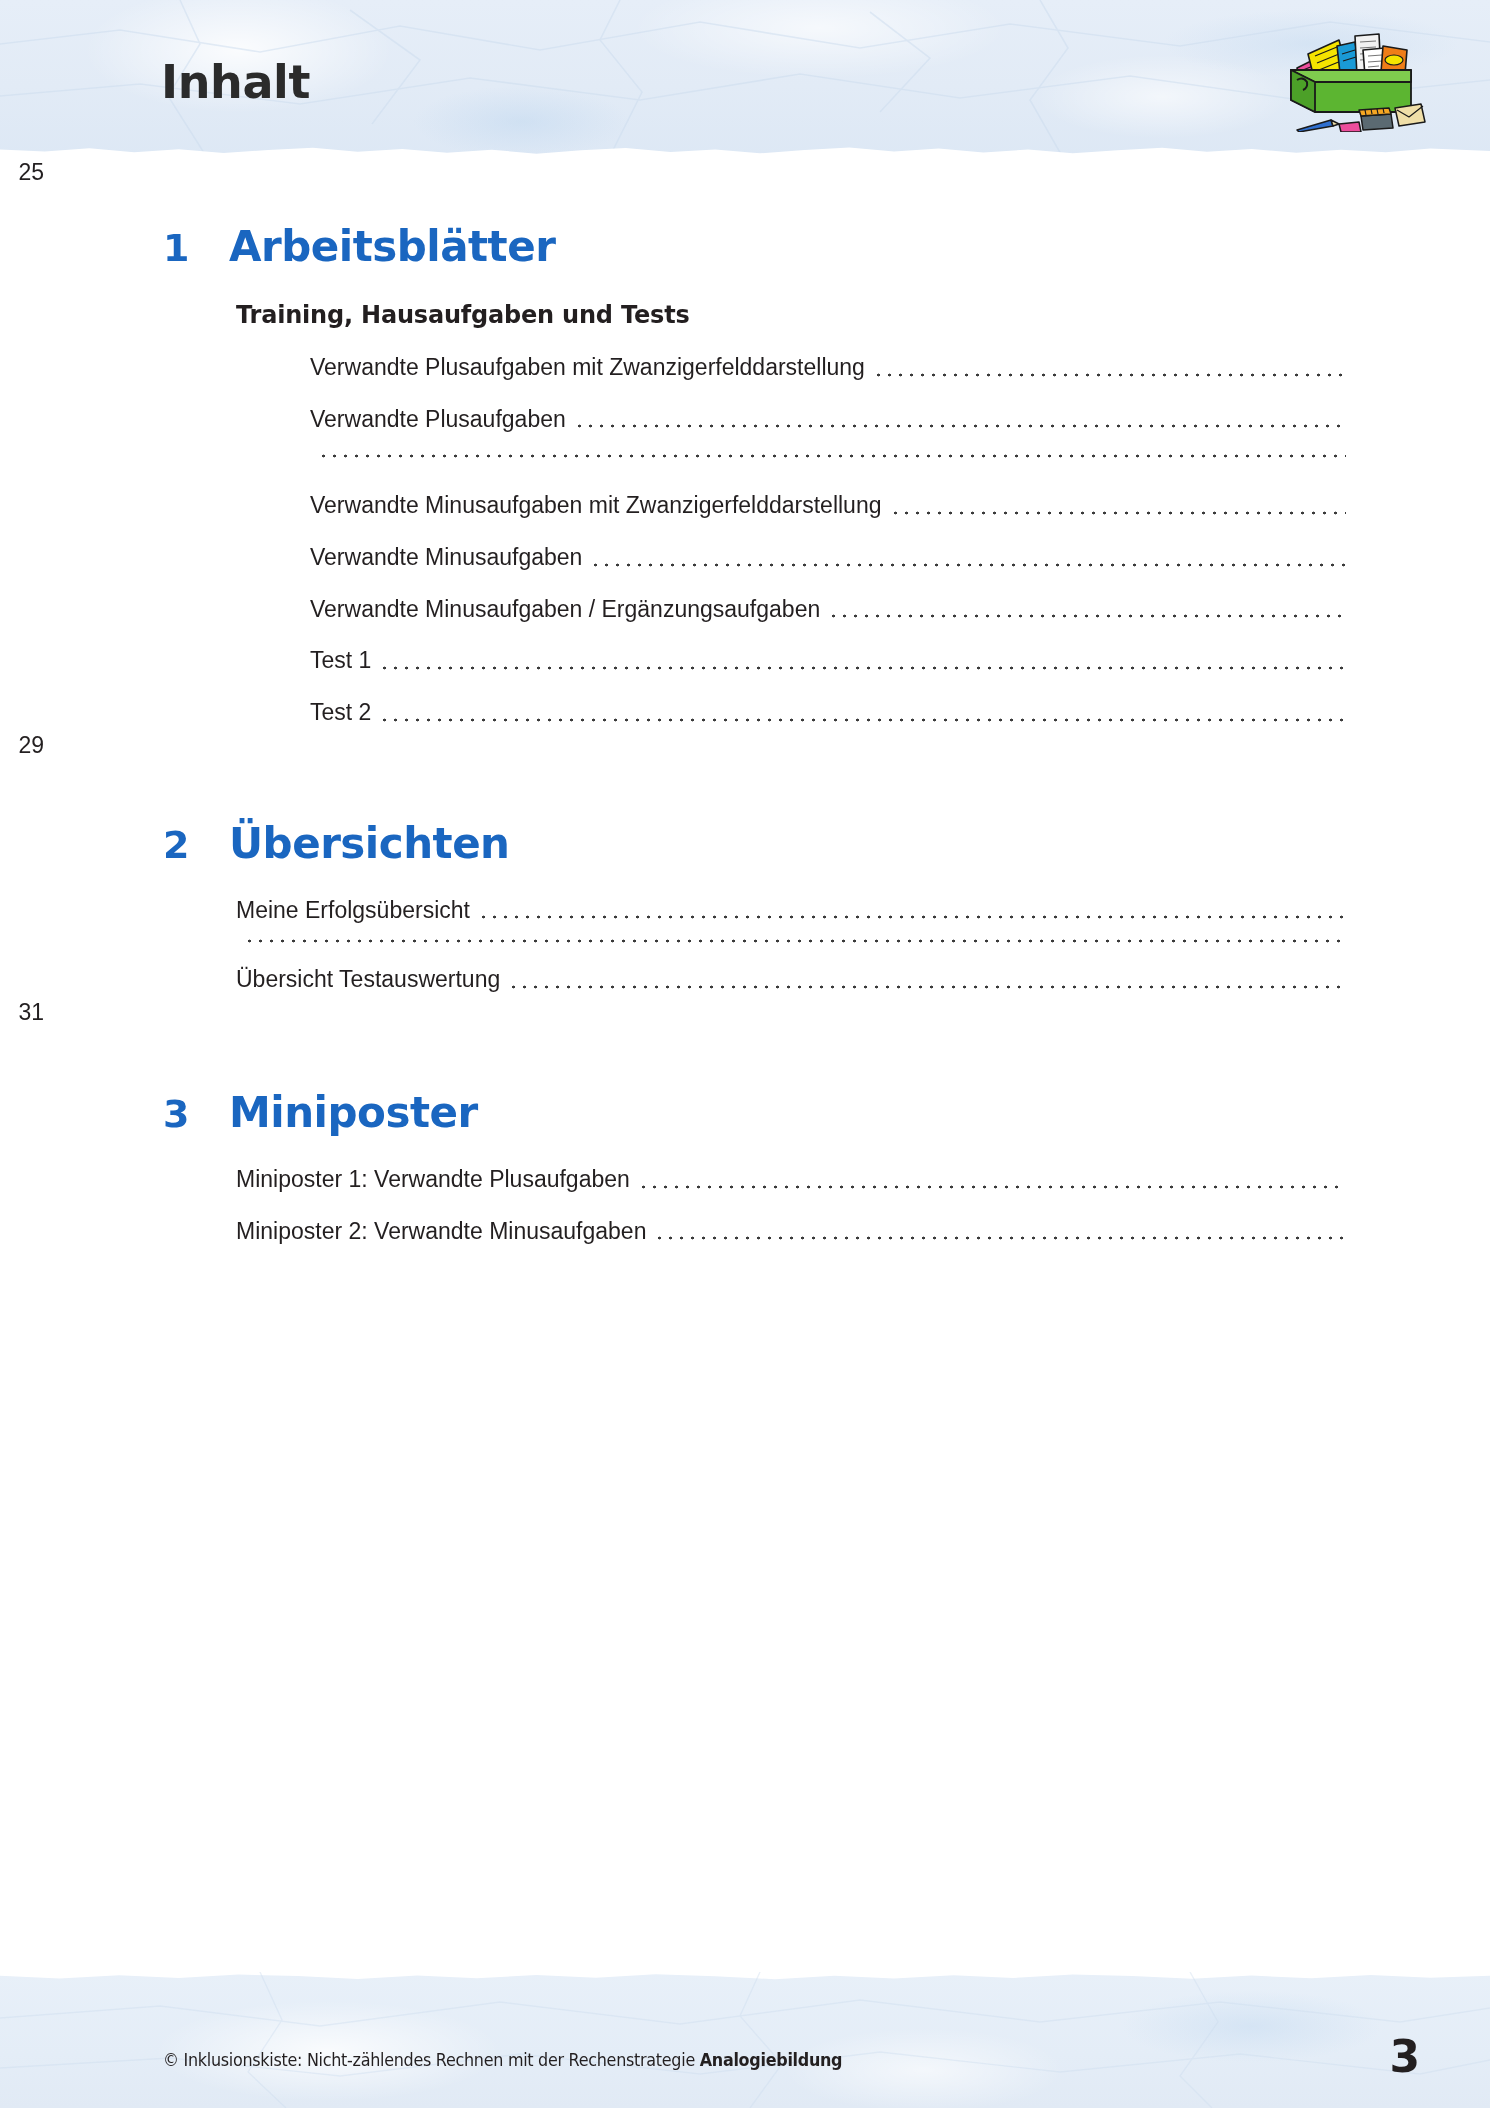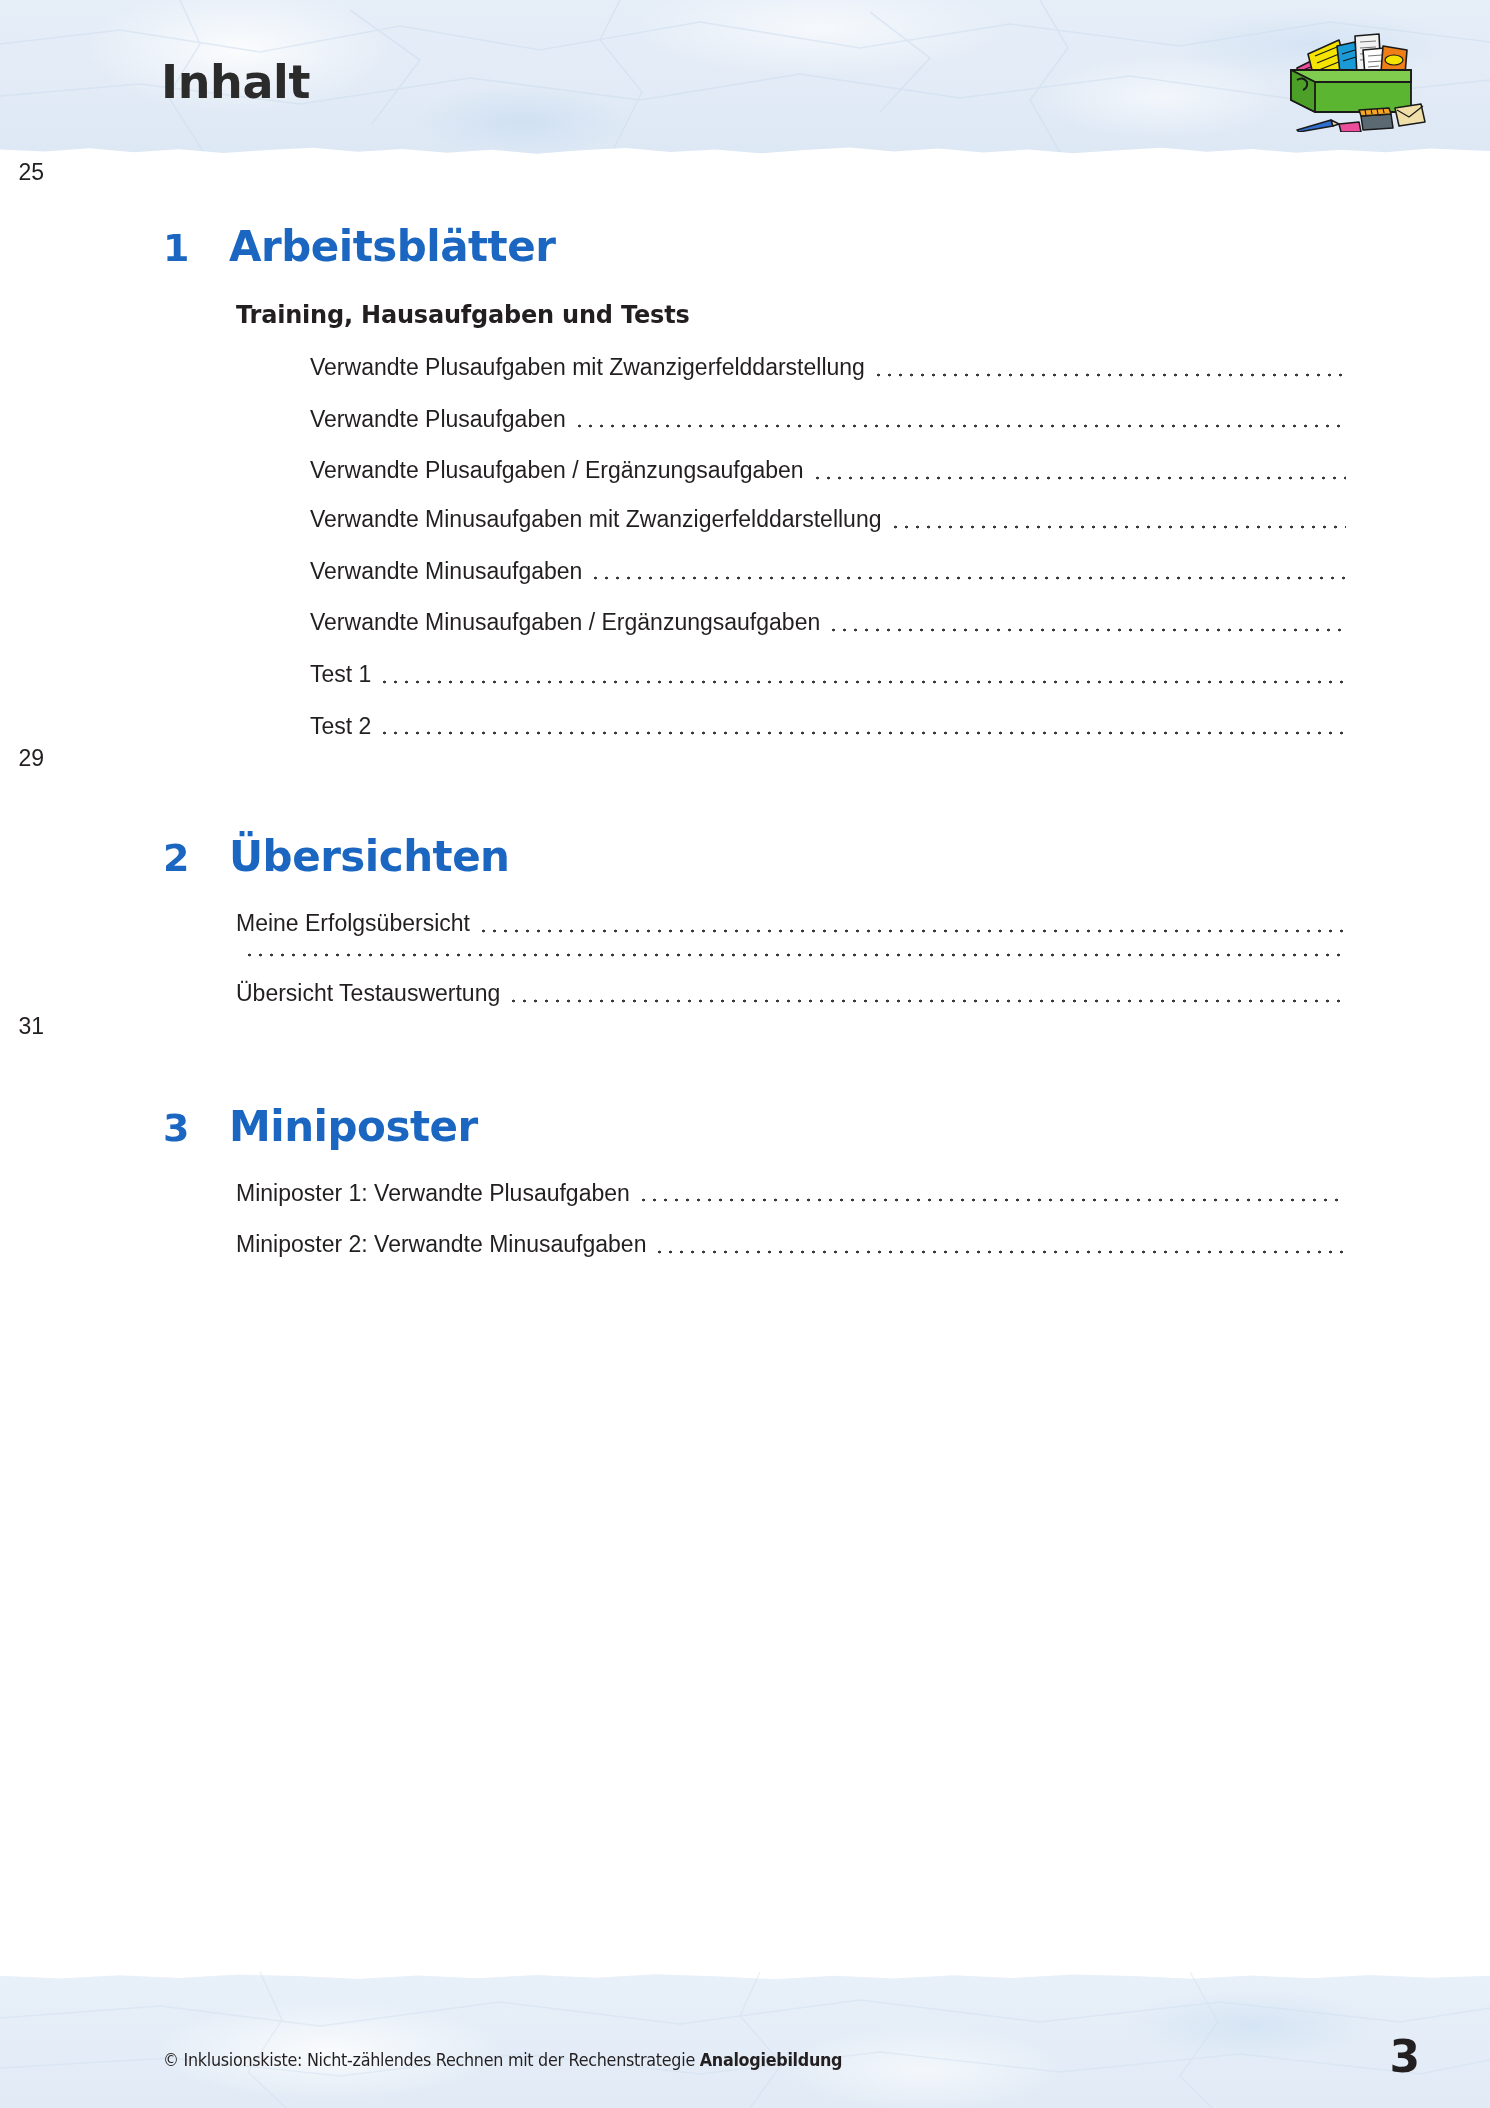--- a/index.html
+++ b/index.html
@@ -291,25 +291,24 @@
           <span class="label">Verwandte Plusaufgaben mit Zwanzigerfelddarstellung</span>
           <span class="leader"></span>
           <span class="page">4</span>
         </li>
         <li class="toc-row indent-deep" style="margin-top:19px;">
           <span class="label">Verwandte Plusaufgaben</span>
           <span class="leader"></span>
           <span class="page">10</span>
         </li>
         <li class="toc-row indent-deep" style="margin-top:19px;">
-          <span class="label">Verwandte Plusaufgaben / Ergänzungsaufgaben</span>
           <span class="leader"></span>
           <span class="page">12</span>
         </li>
-        <li class="toc-row indent-deep" style="margin-top:16px;">
+        <li class="toc-row indent-deep" style="margin-top:24px;">
           <span class="label">Verwandte Minusaufgaben mit Zwanzigerfelddarstellung</span>
           <span class="leader"></span>
           <span class="page">14</span>
         </li>
         <li class="toc-row indent-deep" style="margin-top:19px;">
           <span class="label">Verwandte Minusaufgaben</span>
           <span class="leader"></span>
           <span class="page">20</span>
         </li>
         <li class="toc-row indent-deep" style="margin-top:19px;">

